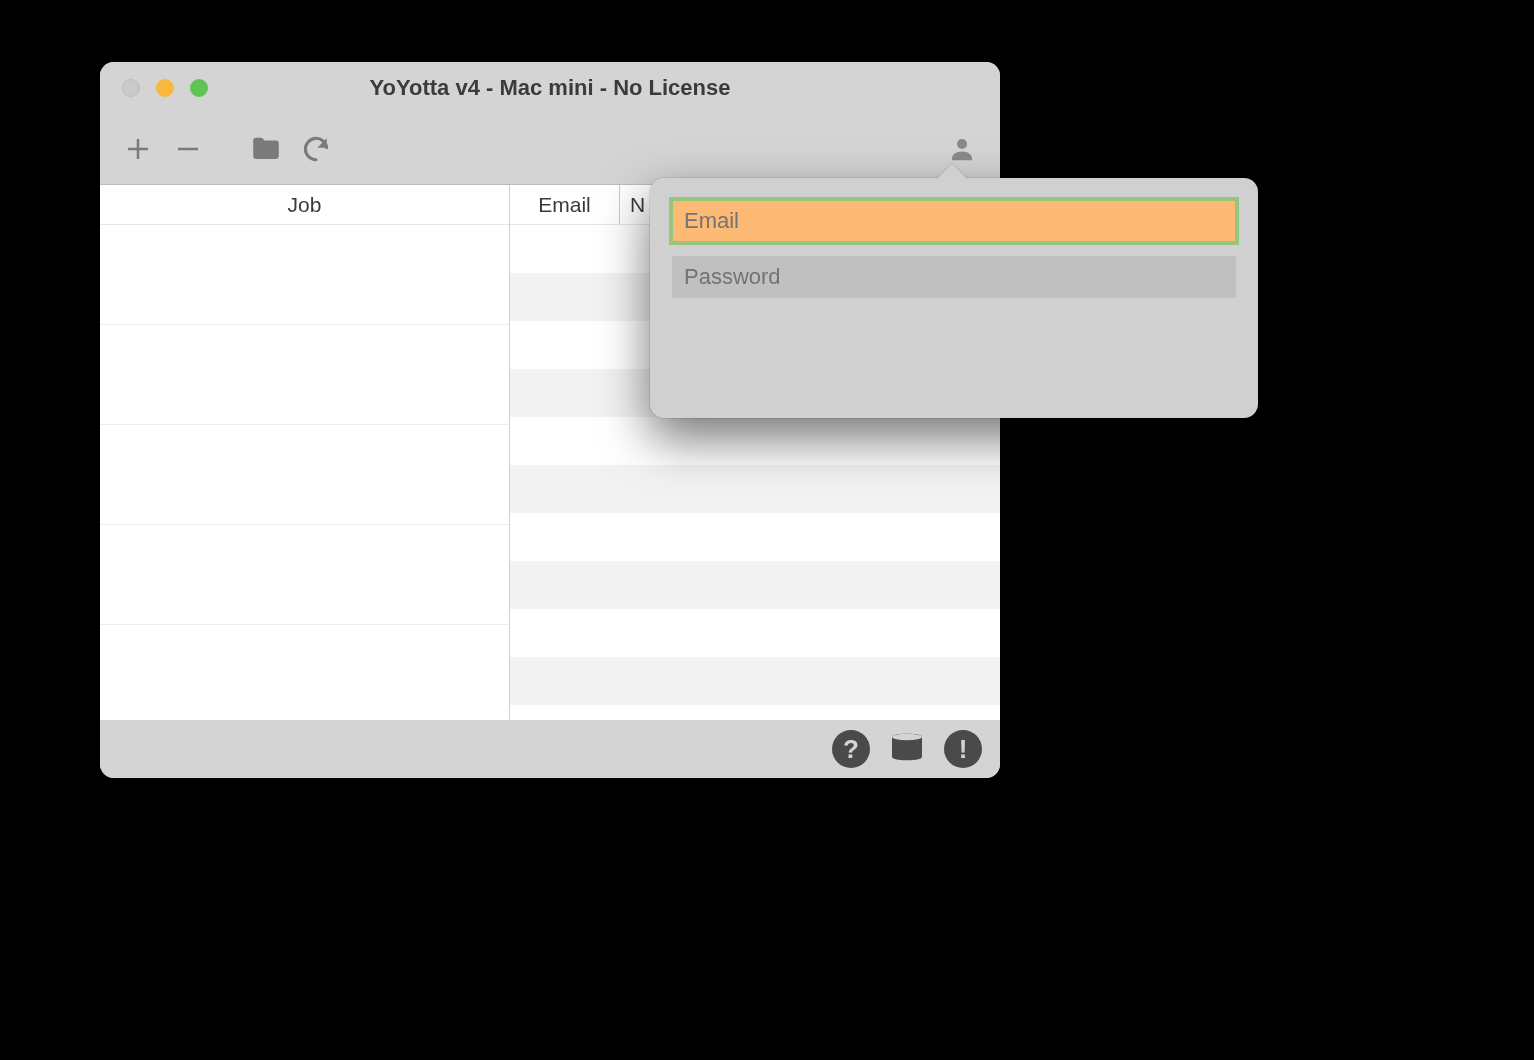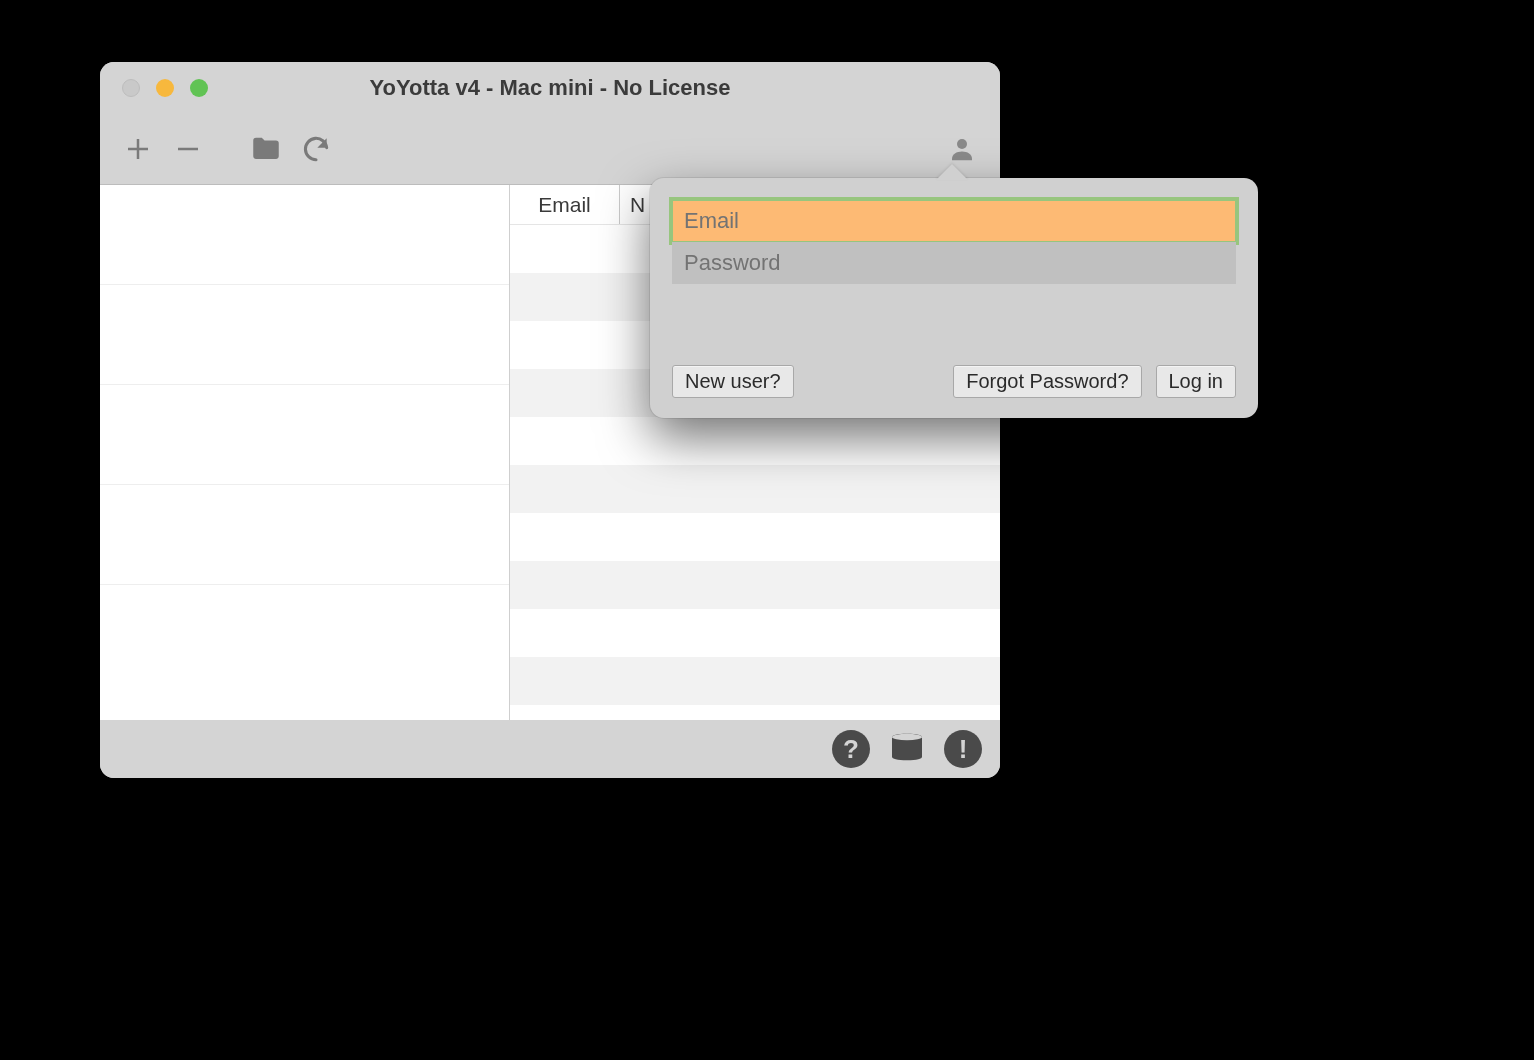--- a/index.html
+++ b/index.html
@@ -179,21 +179,21 @@
       padding: 0 12px;
       color: #5a5a5a;
       outline: none;
     }
     .field::placeholder { color: #737373; }
     .field.focus {
       outline: 4px solid #97c57e;
       outline-offset: -1px;
       background: #fdba74;
     }
-    .field + .field { }
+    .field + .field { margin-top: 14px; }
     .pop-actions {
       position: absolute;
       bottom: 20px;
       left: 22px; right: 22px;
       display: flex;
       align-items: center;
       gap: 14px;
     }
     .pop-actions .gap { flex:1; }
     .btn {
@@ -260,20 +260,21 @@
         <svg width="30" height="30" viewBox="0 0 24 24">
             <circle cx="12" cy="8" r="4" fill="#8a8a8a"></circle>
             <path fill="#8a8a8a" d="M4 20c0-3.8 3.6-6 8-6s8 2.2 8 6v1H4v-1z"></path>
           </svg>
       </span>
     </div>
   </div>
 
   <div class="content">
     <div class="left-pane">
+      <div class="header-row">Job</div>
       <div class="job-rows">
         <div class="jrow"></div>
         <div class="jrow"></div>
         <div class="jrow"></div>
         <div class="jrow"></div>
       </div>
     </div>
     <div class="right-pane">
       <div class="rp-header">
         <div class="col col-type">Email</div>
@@ -308,19 +309,13 @@
     </div>
     <div class="f-icon">
       <div class="f-circle">!</div>
     </div>
   </div>
 </div>
 
 <div class="popover">
   <input class="field focus" type="text" placeholder="Email" style="">
   <input class="field" type="password" placeholder="Password" style="">
-  <div class="pop-actions">
-    <button class="btn">New user?</button>
-    <div class="gap"></div>
-    <button class="btn">Forgot Password?</button>
-    <button class="btn">Log in</button>
-  </div>
 </div>
 
 </body></html>

